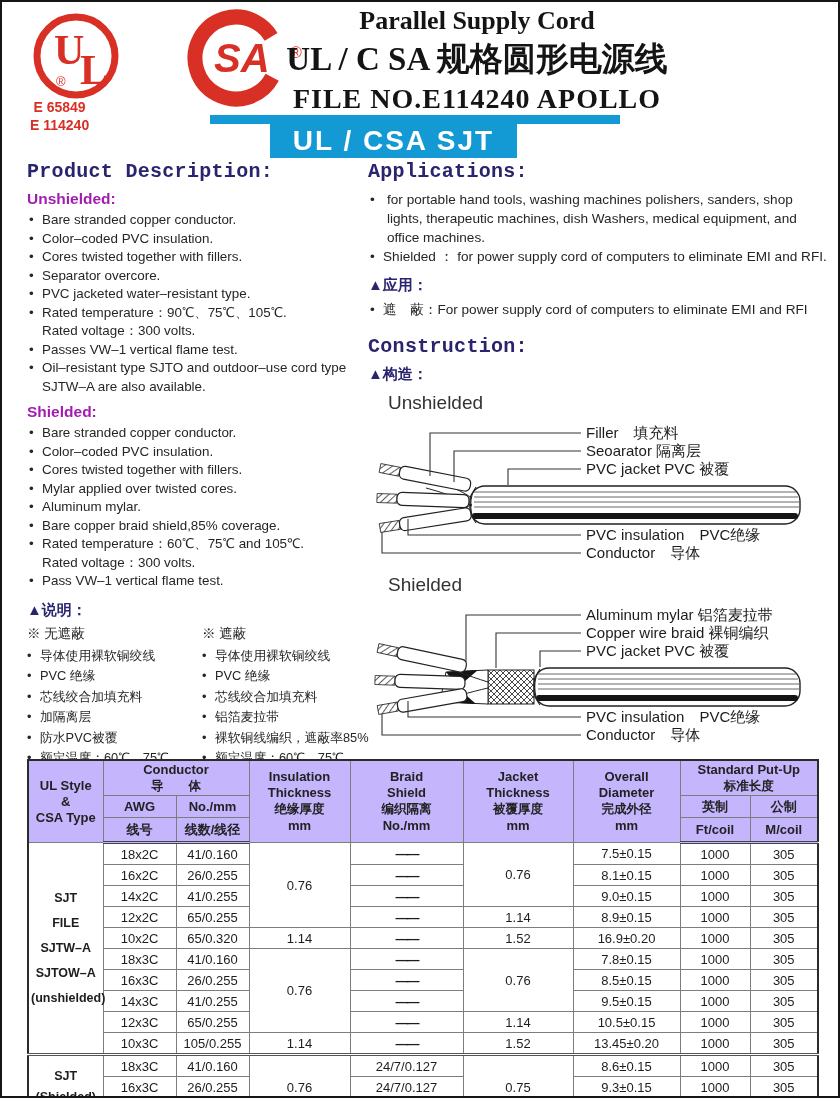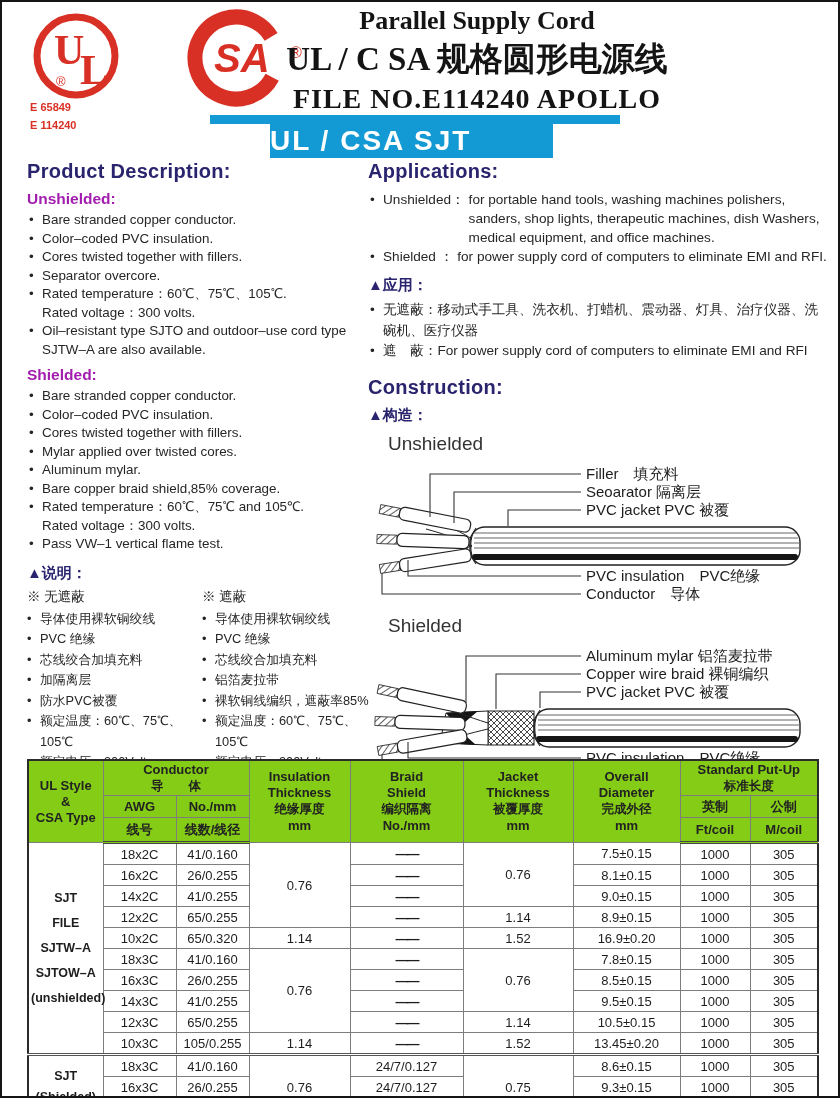--- a/index.html
+++ b/index.html
@@ -1,33 +1,33 @@
 <!DOCTYPE html>
 <html><head>
 <meta charset="utf-8">
 <style>
   html,body{margin:0;padding:0;background:#fff;}
   .page{position:relative;width:836px;height:1094px;border:2px solid #151515;background:#fff;
         font-family:"Liberation Sans",sans-serif;color:#2a2a2a;overflow:hidden;}
   
   .ul-logo{position:absolute;left:26px;top:10px;}
-  .e-numbers{position:absolute;left:28px;top:96px;color:#d93025;font-weight:bold;font-size:11px;line-height:18px;}
+  .e-numbers{position:absolute;left:28px;top:96px;color:#d93025;font-weight:bold;font-size:14px;line-height:18px;text-align:center;}
   .csa-logo{position:absolute;left:176px;top:4px;}
   .titles{position:absolute;left:235px;top:4px;width:480px;text-align:center;
           font-family:"Liberation Serif",serif;color:#141414;}
   .title-en{font-size:26px;font-weight:bold;}
   .title-mid{font-size:33px;font-weight:bold;margin-top:1px;}
   .title-file{font-size:28px;font-weight:bold;margin-top:1px;letter-spacing:1px;}
   .banner-strip{position:absolute;left:208px;top:113px;width:410px;height:9px;background:#1399d3;}
-  .banner-box{position:absolute;left:268px;top:122px;width:283px;height:34px;background:#1399d3;
-              color:#fff;font-weight:bold;font-size:28px;line-height:34px;letter-spacing:2px;}
+  .banner-box{position:absolute;left:268px;top:122px;width:247px;height:34px;background:#1399d3;
+              color:#fff;font-weight:bold;font-size:28px;text-align:center;line-height:34px;letter-spacing:2px;}
   
   .col-left{position:absolute;left:25px;top:158px;width:344px;}
   .col-right{position:absolute;left:366px;top:158px;width:460px;}
-  h2.sec{color:#29246d;font-size:20px;font-weight:bold;margin:0 0 7px 0;letter-spacing:.3px;}
+  h2.sec{color:#29246d;font-size:20px;font-weight:bold;margin:0 0 7px 0;letter-spacing:.3px;font-family:Liberation Mono, monospace;}
   h3.sub{color:#a21caf;font-size:15.5px;font-weight:bold;margin:7px 0 3px 0;}
   .cn-head{color:#29246d;font-size:15px;font-weight:bold;margin:10px 0 5px 0;}
   ul.blist{list-style:none;margin:0;padding:0;font-size:13.4px;line-height:18.5px;color:#262626;}
   ul.blist li{position:relative;padding-left:15px;}
   ul.blist li::before{content:"•";position:absolute;left:2px;top:0;color:#262626;}
   ul.blist li.nobullet::before{content:"";}
   .notes-cols{display:flex;gap:6px;font-size:12.8px;}
   .notes-col{flex:1;}
   .notes-col .nhead{font-weight:normal;font-size:13.5px;margin-bottom:3px;color:#262626;}
   ul.nlist{list-style:none;margin:0;padding:0;line-height:20.5px;color:#262626;}
@@ -41,21 +41,21 @@
   ul.cnapplist{list-style:none;margin:0;padding:0;font-size:13.6px;line-height:20.5px;color:#262626;}
   ul.cnapplist li{position:relative;padding-left:15px;}
   ul.cnapplist li::before{content:"•";position:absolute;left:2px;top:0;}
   .diagram-title{font-size:19px;color:#333;margin:8px 0 0 20px;}
   .cable-svg{display:block;margin-top:2px;}
   .cable-svg text{font-family:"Liberation Sans",sans-serif;font-size:15px;fill:#1c1c1c;}
   
   .spec-table{position:absolute;left:25px;top:757px;}
   table.spec{border-collapse:collapse;table-layout:fixed;width:790px;border:2px solid #2b2b2b;font-size:13px;}
   table.spec th,table.spec td{border:1px solid #7d7d7d;padding:0 2px;text-align:center;}
-  table.spec thead th{background:#84cc16;font-weight:bold;color:#222;}
+  table.spec thead th{background:#c4b5fd;font-weight:bold;color:#222;}
   table.spec thead tr.h1 th{height:34px;}
   table.spec thead tr.h2 th{height:21px;}
   table.spec thead tr.h3 th{height:23px;border-bottom:3px double #444;}
   table.spec thead th .ln{line-height:16px;font-size:13px;}
   table.spec thead th .lncn{line-height:17px;font-size:12.5px;}
   table.spec tbody td{height:20px;background:#fff;color:#1d1d1d;}
   td.grp{text-align:left;padding-left:7px;font-weight:bold;font-size:12.5px;}
   td.grp .gline{line-height:25px;}
   td.grp2 .gline{line-height:21px;}
   td.dash{color:#9a9a9a;font-weight:bold;letter-spacing:-2px;}
@@ -91,22 +91,24 @@
 
   <div class="col-left">
     <h2 class="sec">Product Description:</h2>
 
     <h3 class="sub">Unshielded:</h3>
     <ul class="blist">
       <li>Bare stranded copper conductor.</li>
       <li>Color–coded PVC insulation.</li>
       <li>Cores twisted together with fillers.</li>
       <li>Separator overcore.</li>
-      <li>Rated temperature：60℃、75℃、105℃.</li>
+      <li>PVC jacketed water–resistant type.</li>
+      <li>Rated temperature：90℃、75℃、105℃.</li>
       <li class="nobullet">Rated voltage：300 volts.</li>
+      <li>Passes VW–1 vertical flame test.</li>
       <li>Oil–resistant type SJTO and outdoor–use cord type SJTW–A are also available.</li>
     </ul>
 
     <h3 class="sub">Shielded:</h3>
     <ul class="blist">
       <li>Bare stranded copper conductor.</li>
       <li>Color–coded PVC insulation.</li>
       <li>Cores twisted together with fillers.</li>
       <li>Mylar applied over twisted cores.</li>
       <li>Aluminum mylar.</li>
@@ -145,32 +147,30 @@
           <li>可通过VW–1垂直型耐燃测试</li>
         </ul>
       </div>
     </div>
   </div>
 
   <div class="col-right">
     <h2 class="sec">Applications:</h2>
     <ul class="applist">
       <li>
-        <span class="app-label">Unshielded：</span>
         <span class="app-text">for portable hand tools, washing machines polishers, sanders, shop lights, therapeutic machines, dish Washers, medical equipment, and office machines.</span>
       </li>
       <li>
         <span class="app-label">Shielded ：</span>
         <span class="app-text">for power supply cord of computers to eliminate EMI and RFI.</span>
       </li>
     </ul>
 
     <div class="cn-head">▲应用：</div>
     <ul class="cnapplist">
-      <li>无遮蔽：移动式手工具、洗衣机、打蜡机、震动器、灯具、治疗仪器、洗碗机、医疗仪器</li>
       <li>遮　蔽：For power supply cord of computers to eliminate EMI and RFI</li>
     </ul>
 
     <h2 class="sec" style="margin-top:14px;">Construction:</h2>
     <div class="cn-head" style="margin-top:0;">▲构造：</div>
 
     <div class="diagram-title">Unshielded</div>
     <svg class="cable-svg" width="455" height="150" viewBox="0 0 455 150">
       <defs>
         <pattern id="hatch" patternUnits="userSpaceOnUse" width="5" height="5" patternTransform="rotate(45)">

